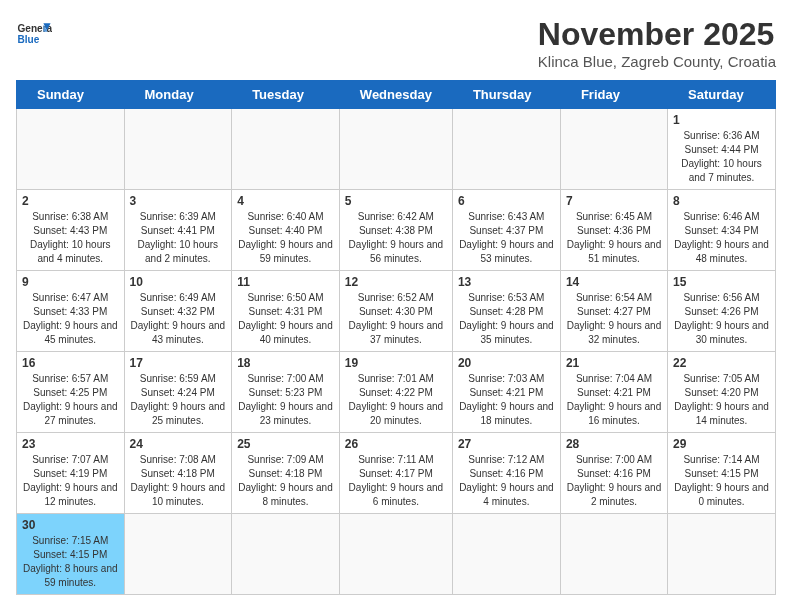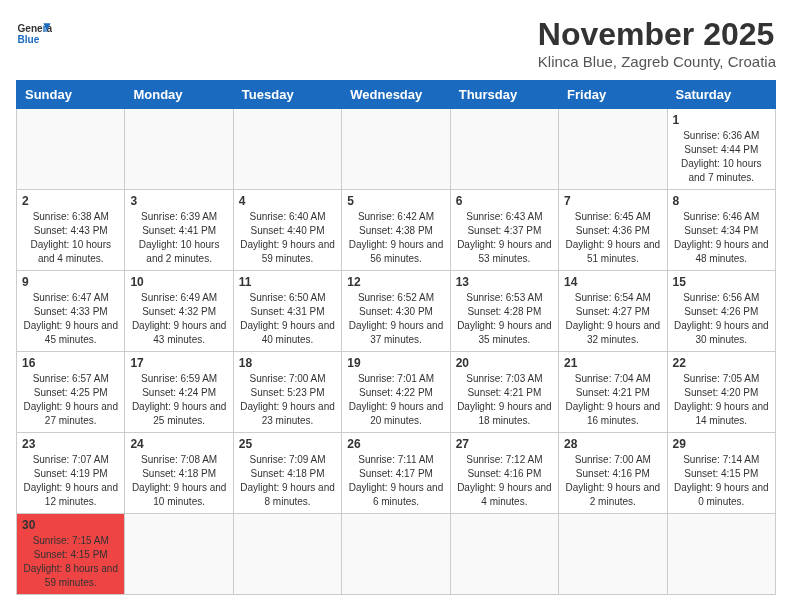--- a/index.html
+++ b/index.html
@@ -38,21 +38,21 @@
       color: #555;
     }
     table {
       width: 100%;
       border-collapse: collapse;
       font-size: 11px;
     }
     thead tr th {
       background-color: #1a6abf;
       color: #fff;
-      padding: 6px 8px;
+      padding: 6px 20px;
       text-align: left;
       font-size: 13px;
       border: 1px solid #1a6abf;
     }
     tbody tr td {
       border: 1px solid #ccc;
       vertical-align: top;
       padding: 4px 5px;
       width: calc(100% / 7);
       min-height: 70px;
@@ -69,21 +69,21 @@
       display: block;
       margin-bottom: 2px;
     }
     .day-info {
       color: #333;
       font-size: 10px;
       line-height: 1.4;
       text-align: center;
     }
     .last-row td {
-      background: #ef4444;
+      background: #7dd3fc;
     }
   </style>
 </head>
 <body>
 
 <div class="header-area">
   <div class="logo">
     <svg class="logo-icon" viewBox="0 0 50 50">
       <text x="2" y="22" font-size="14" font-weight="bold" fill="#333" font-family="Arial">General</text>
       <text x="2" y="38" font-size="14" font-weight="bold" fill="#1a6abf" font-family="Arial">Blue</text>

